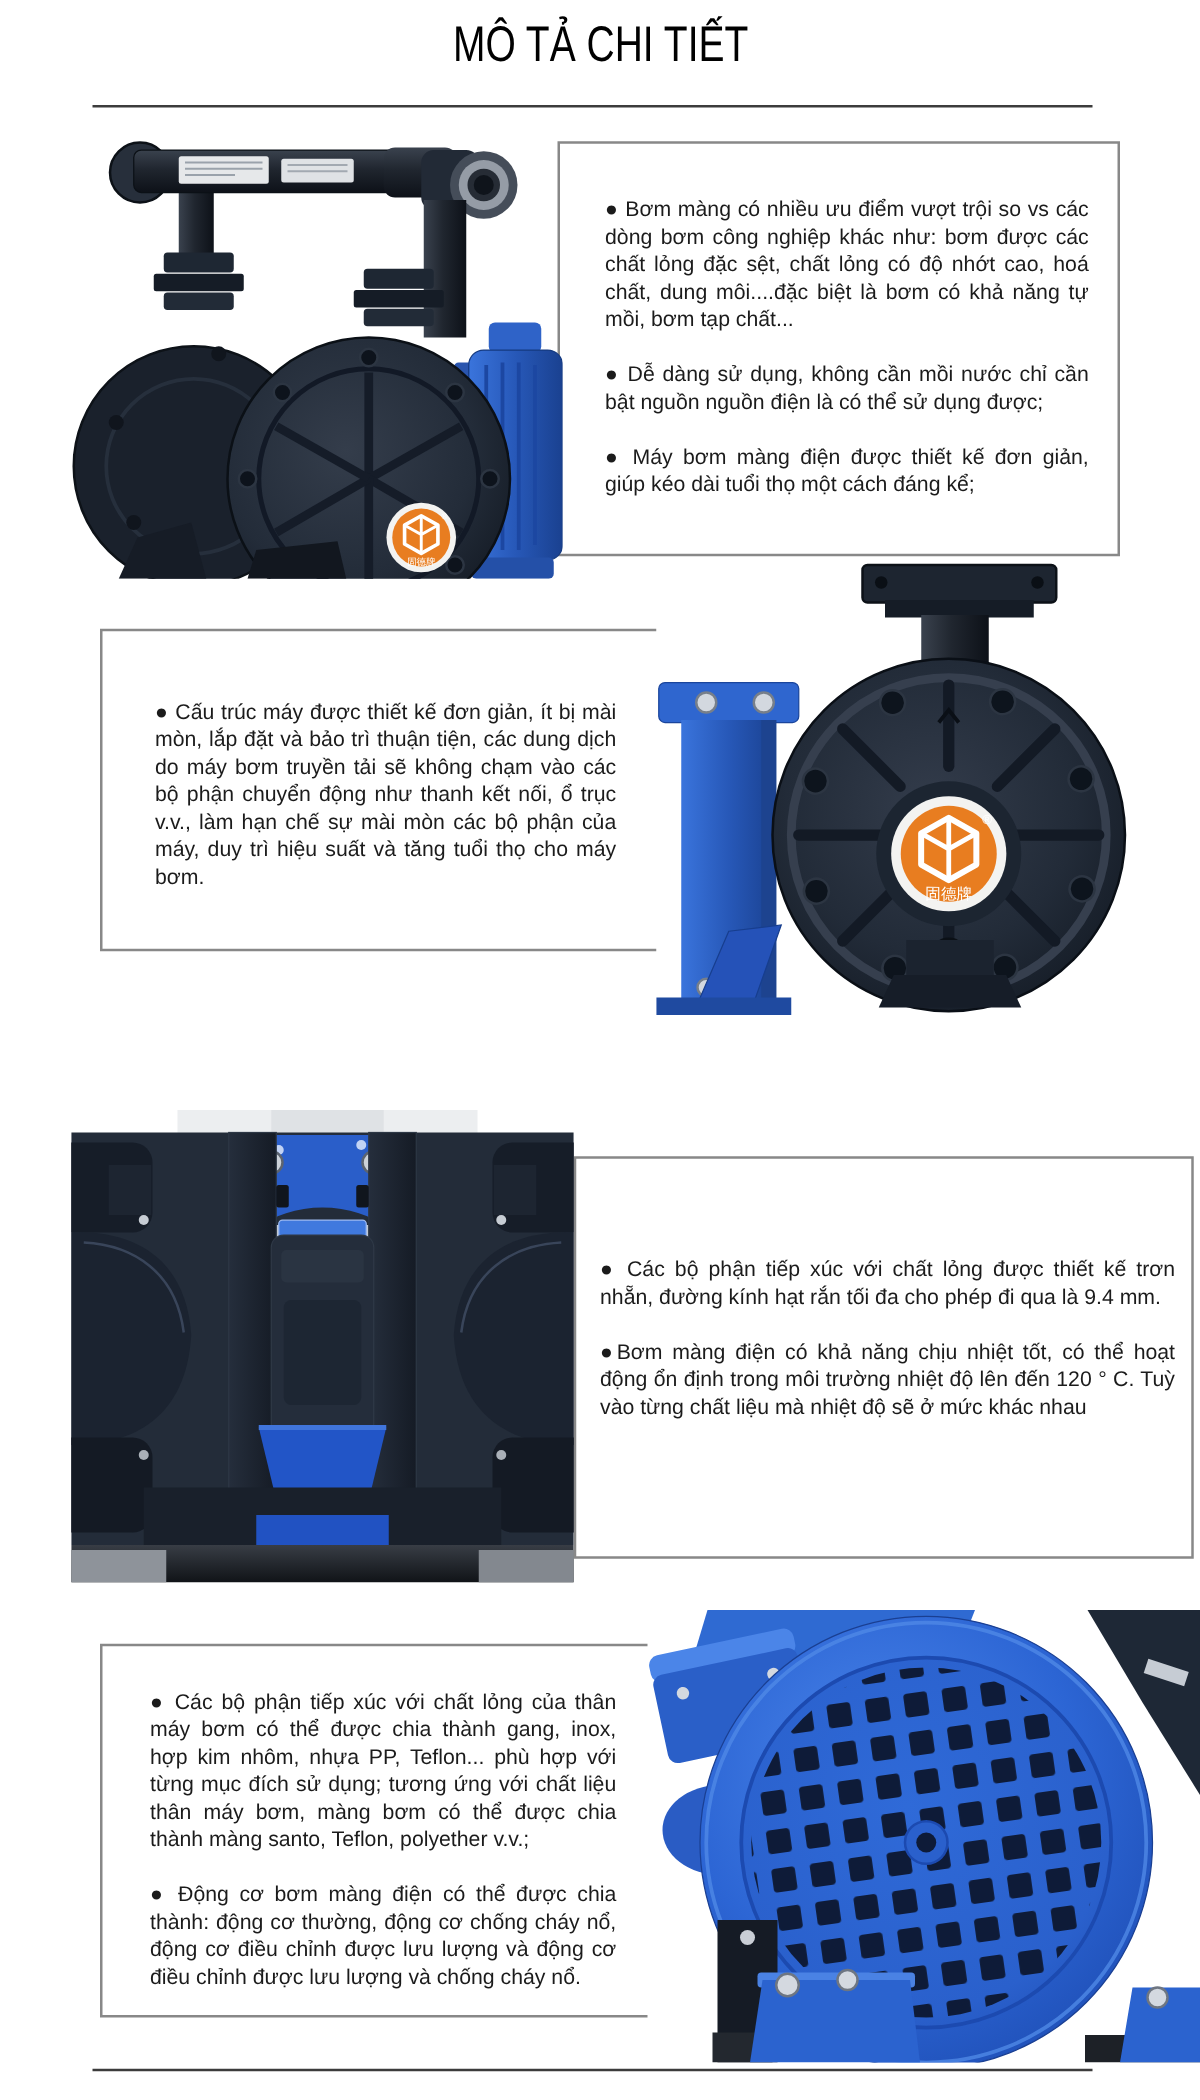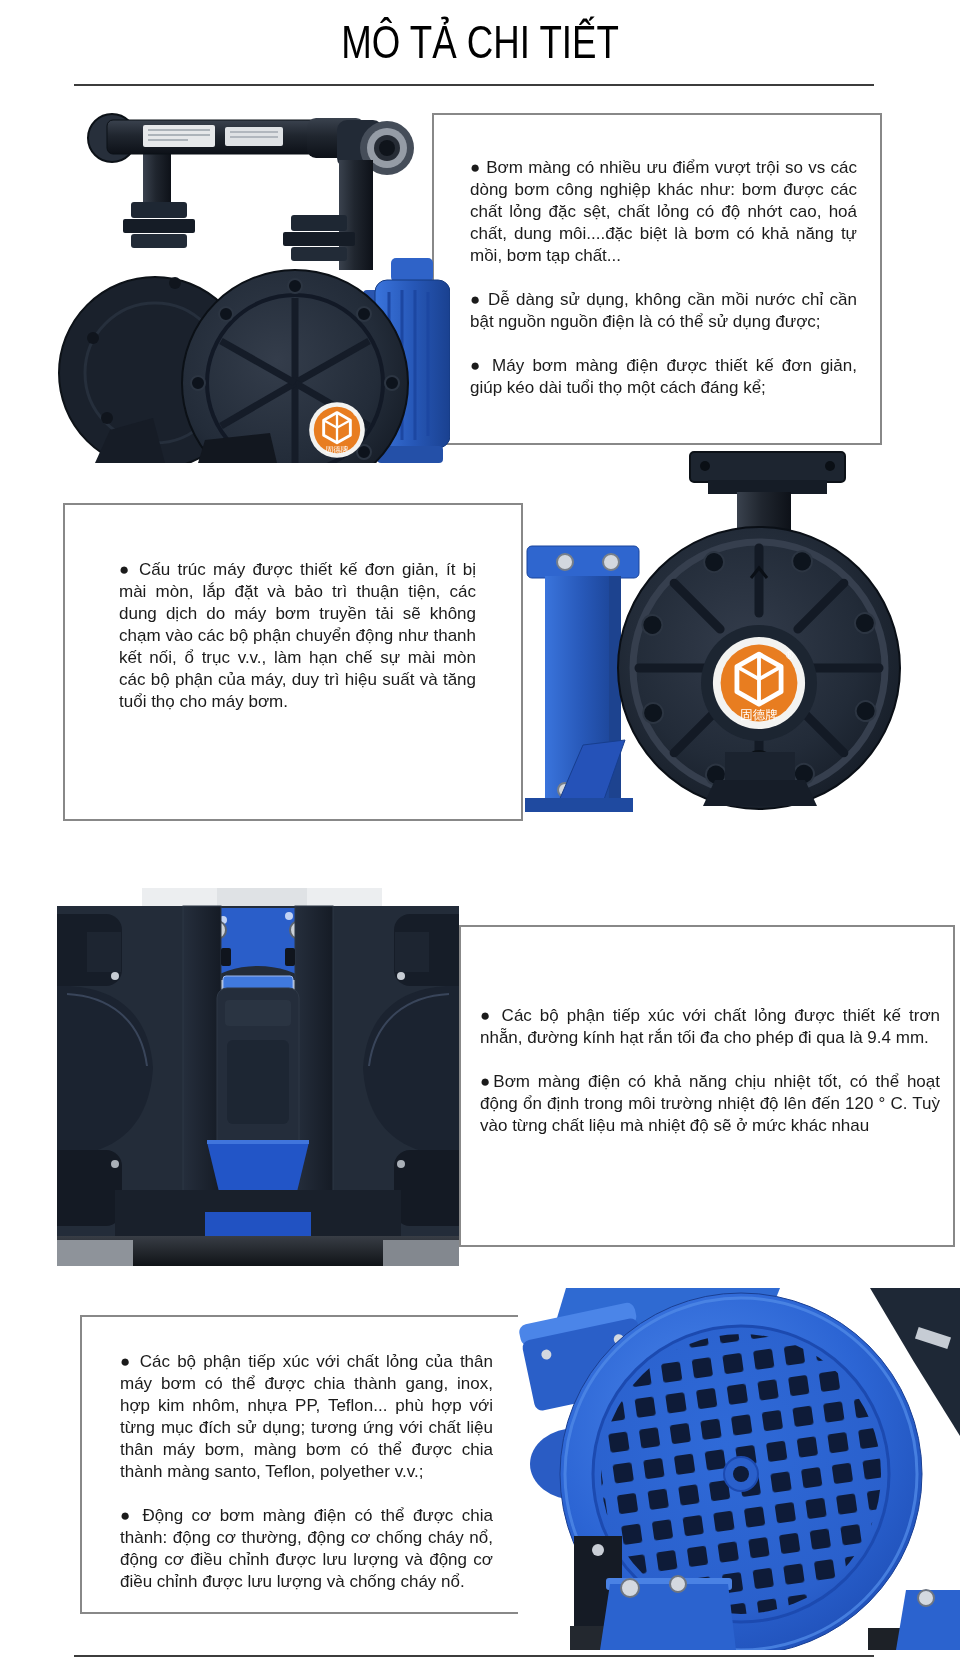--- a/index.html
+++ b/index.html
@@ -1,29 +1,29 @@
 <!DOCTYPE html>
 <html lang="vi"><head>
 <meta charset="utf-8">
 <style>
   html,body{margin:0;padding:0;background:#fff;}
   .page{position:relative;width:960px;height:1680px;background:#fff;overflow:hidden;
         font-family:"Liberation Sans",sans-serif;}
   .title{position:absolute;top:14px;left:0;width:960px;text-align:center;margin:0;
-         font-size:47px;font-weight:400;color:#000;white-space:nowrap;}
+         font-size:40px;font-weight:400;color:#000;white-space:nowrap;}
   .title span{display:inline-block;transform:scaleX(0.78);transform-origin:center;}
   .rule{position:absolute;left:74px;width:800px;height:2px;background:#3c3c3c;z-index:0;}
   .rule-top{top:84px;}
   .rule-bottom{top:1655px;}
   .tbox{position:absolute;box-sizing:border-box;border:2px solid #888;z-index:1;
         color:#1b1b1b;font-size:17px;line-height:22px;text-align:justify;}
   .tbox p{margin:0 0 22px 0;}
   .tbox p:last-child{margin-bottom:0;}
-  #box1{left:432px;top:113px;width:450px;height:332px;padding:42px 23px 0 36px;}
-  #box2{left:63px; top:503px;width:460px;height:318px;padding:54px 45px 0 54px;}
+  #box1{left:446px;top:113px;width:450px;height:332px;padding:42px 23px 0 36px;}
+  #box2{left:80px; top:503px;width:460px;height:258px;padding:54px 45px 0 42px;}
   #box3{left:459px;top:925px;width:496px;height:322px;padding:78px 13px 0 19px;}
   #box4{left:80px; top:1315px;width:460px;height:299px;padding:34px 45px 0 38px;}
   .photo{position:absolute;z-index:2;}
   .photo svg{display:block;}
   #photo1{left:55px;top:98px;}
   #photo2{left:525px;top:450px;background:#fff;}
   #photo3{left:57px;top:888px;}
   #photo4{left:518px;top:1288px;background:#fff;}
 </style>
 </head>

